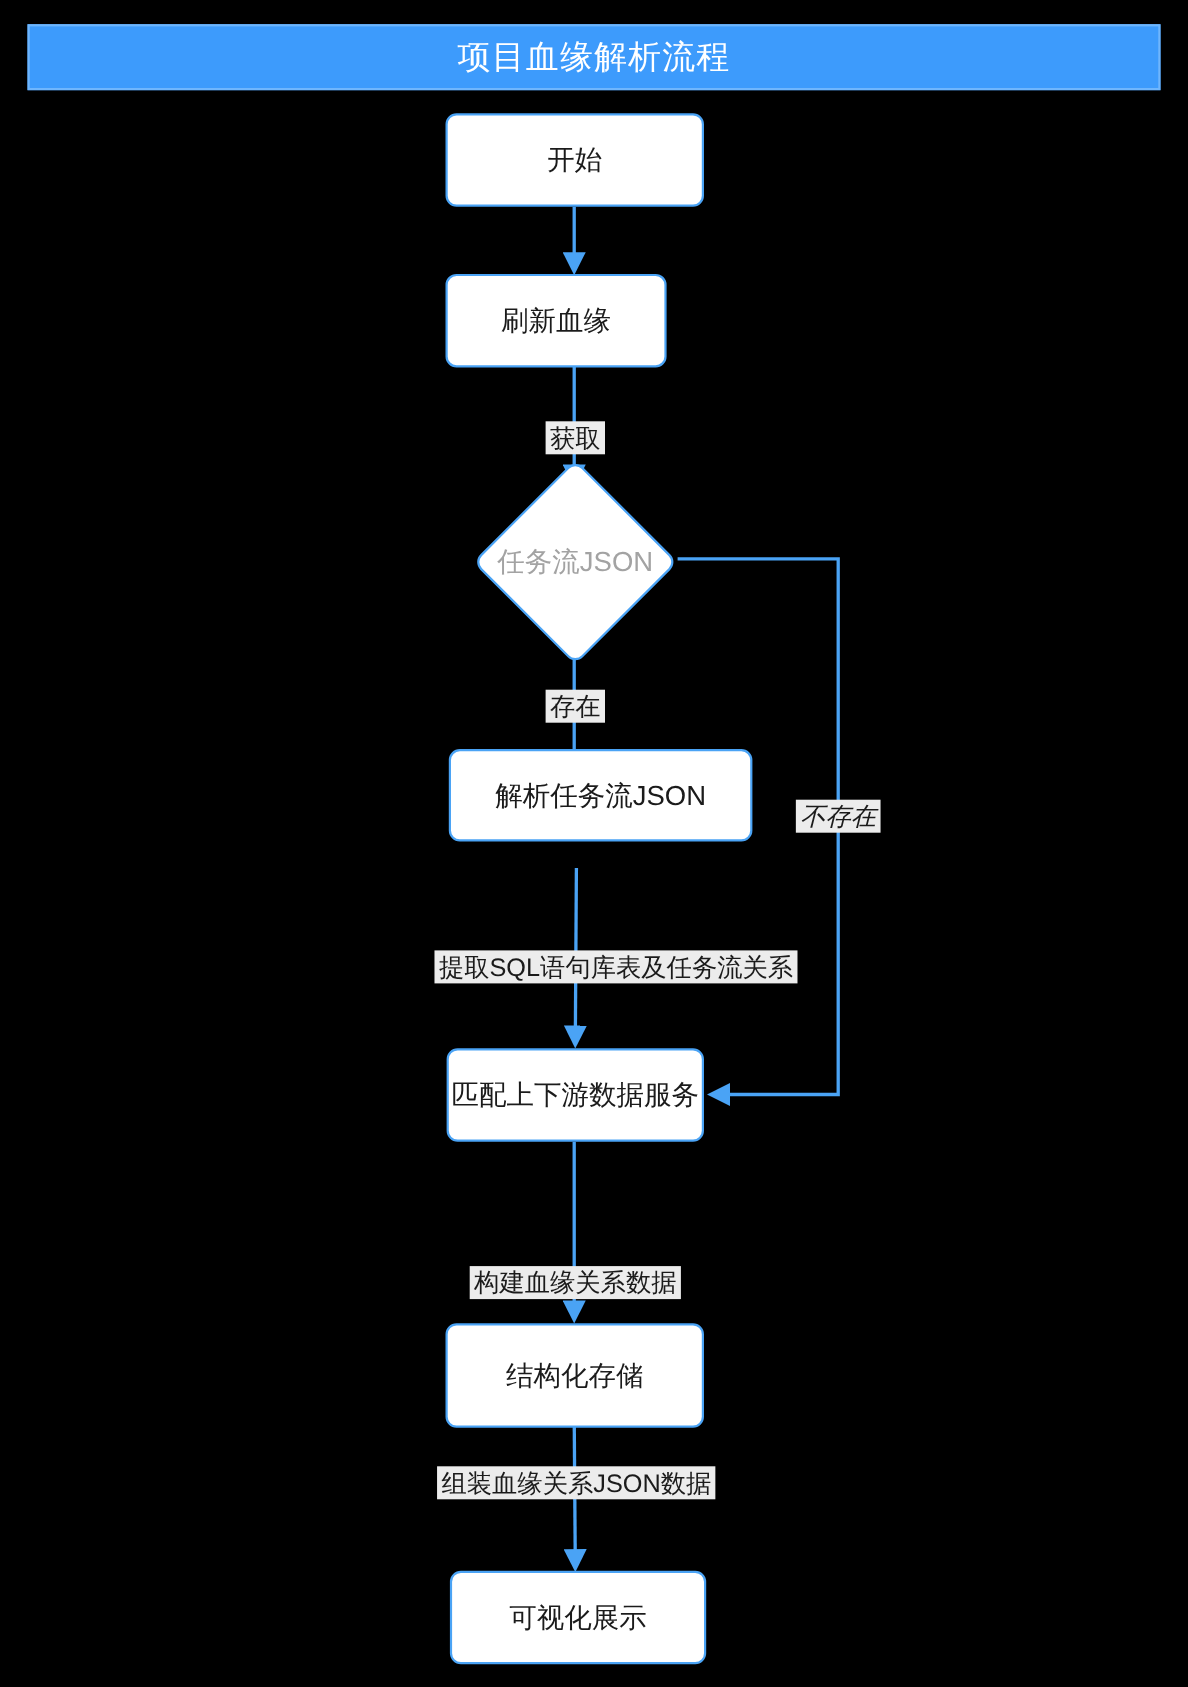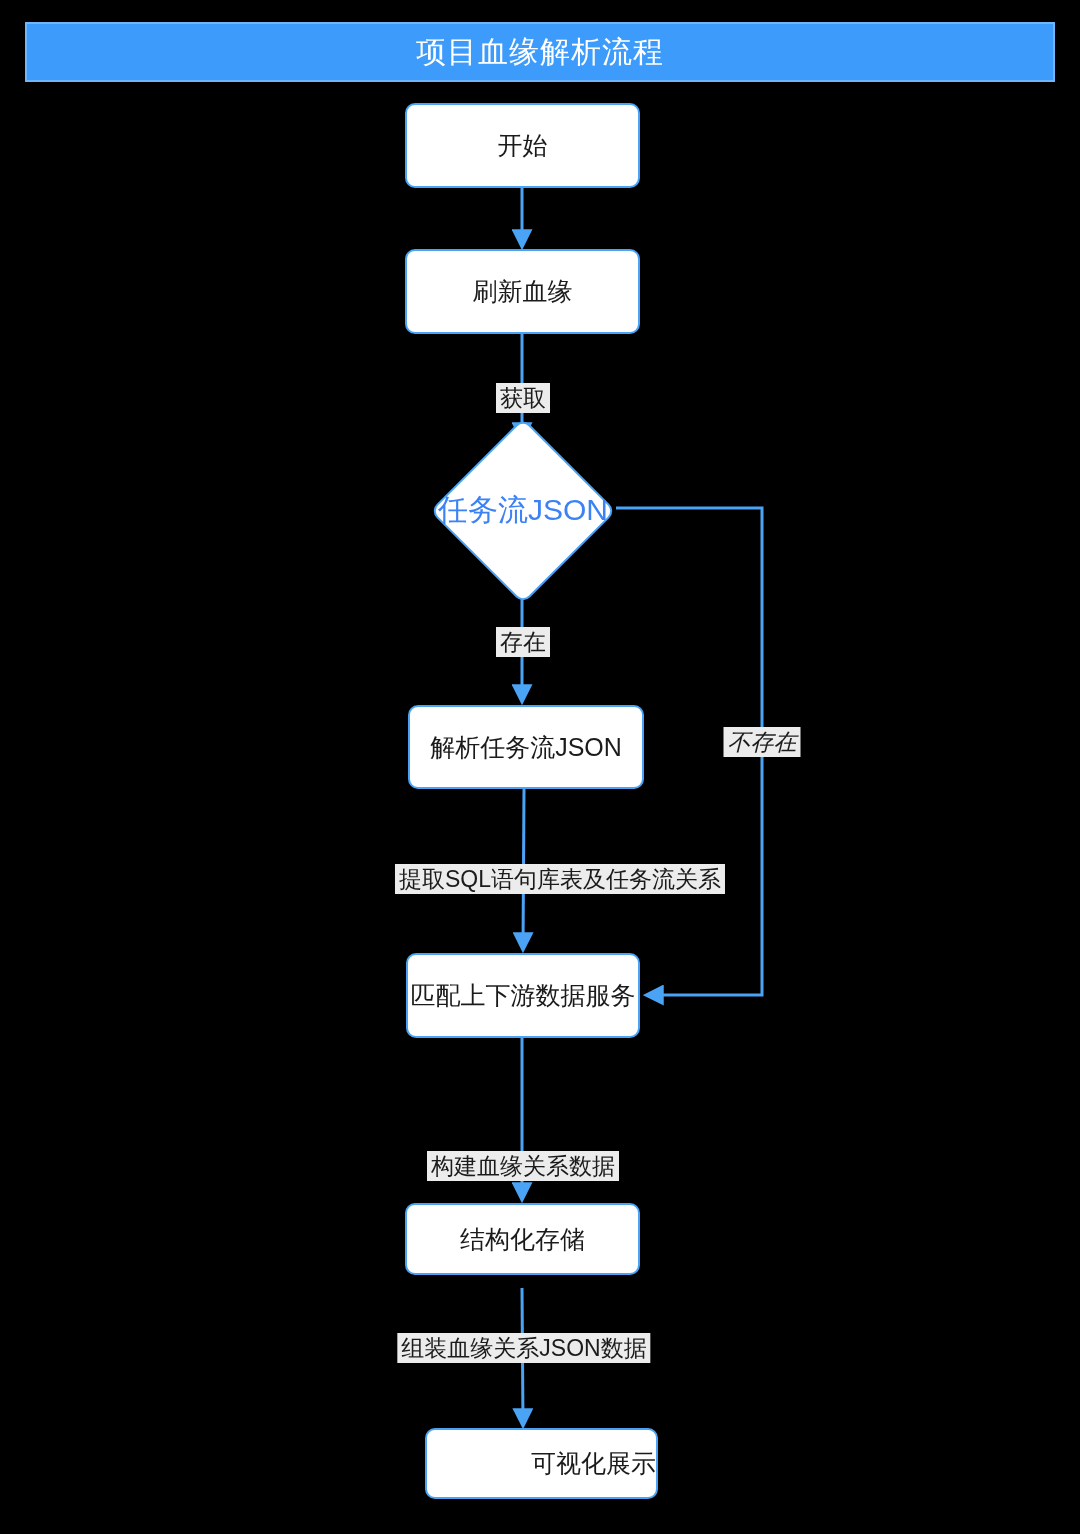--- a/index.html
+++ b/index.html
@@ -69,22 +69,22 @@
     margin-top: -66px;
     background: #ffffff;
     border: 2px solid #4aa3f5;
     border-radius: 10px;
     transform: rotate(45deg);
     box-sizing: border-box;
   }
   .diamond-label {
     position: relative;
     z-index: 2;
-    color: #3b82f6;
-    font-size: 30px;
+    color: #a3a3a3;
+    font-size: 25px;
     white-space: nowrap;
   }
 
   
   #edges {
     position: absolute;
     left: 0;
     top: 0;
     width: 1080px;
     height: 1534px;
@@ -134,42 +134,42 @@
       <path d="M 522 1288 L 523 1424"></path>
 
       <path d="M 616 508 L 762 508 L 762 995 L 648 995"></path>
     </g>
   </svg>
 
   <div class="node" style="left:405px; top:103px; width:235px; height:85px;">
     <span>开始</span>
   </div>
 
-  <div class="node" style="left:405px; top:249px; width:235px; height:85px;">
+  <div class="node" style="left:405px; top:249px; width:201px; height:85px;">
     <span>刷新血缘</span>
   </div>
 
   <div class="diamond-wrap" style="left:430px; top:443px; width:186px; height:135px;">
     <span class="diamond-shape"></span>
     <span class="diamond-label">任务流JSON</span>
   </div>
 
-  <div class="node" style="left:408px; top:705px; width:236px; height:84px;text-align:right;">
+  <div class="node" style="left:408px; top:681px; width:276px; height:84px;text-align:right;">
     <span>解析任务流JSON</span>
   </div>
 
   <div class="node" style="left:406px; top:953px; width:234px; height:85px;text-align:right;">
     <span>匹配上下游数据服务</span>
   </div>
 
-  <div class="node" style="left:405px; top:1203px; width:235px; height:72px;">
+  <div class="node" style="left:405px; top:1203px; width:235px; height:95px;">
     <span>结构化存储</span>
   </div>
 
-  <div class="node" style="left:425px; top:1428px; width:233px; height:71px;justify-content:flex-end;">
+  <div class="node" style="left:409px; top:1428px; width:233px; height:85px;">
     <span>可视化展示</span>
   </div>
 
   <div class="edge-label" style="left:523px; top:367px;margin-top:16px;">获取</div>
 
   <div class="edge-label" style="left:523px; top:627px;">存在</div>
 
   <div class="edge-label" style="left:762px; top:727px;font-style:italic;">不存在</div>
 
   <div class="edge-label" style="left:528px; top:864px;margin-left:32px;">提取SQL语句库表及任务流关系</div>

